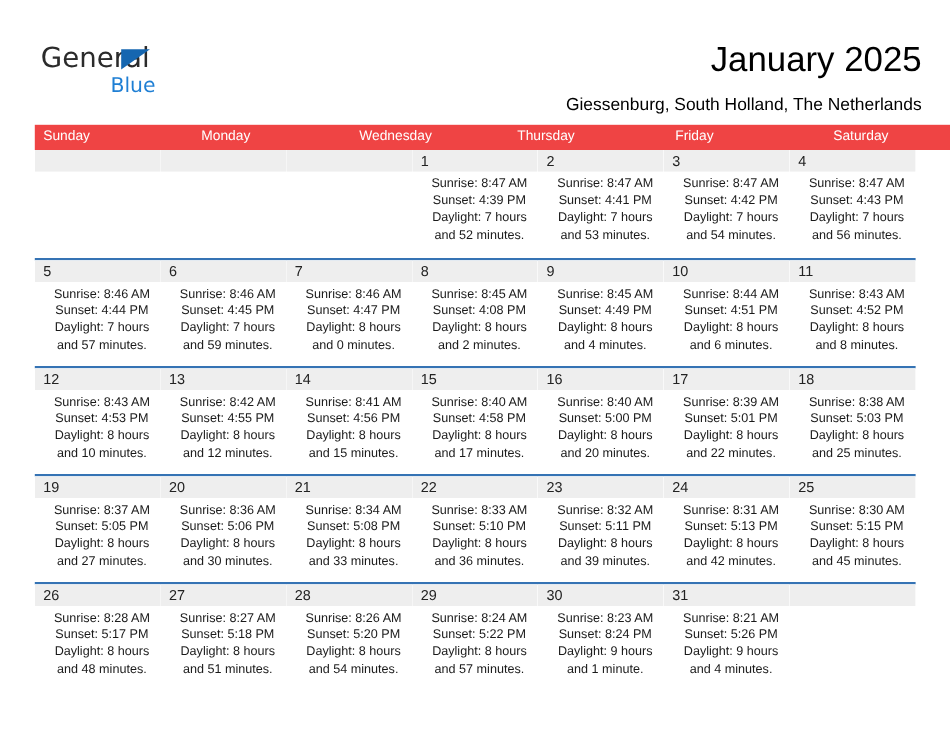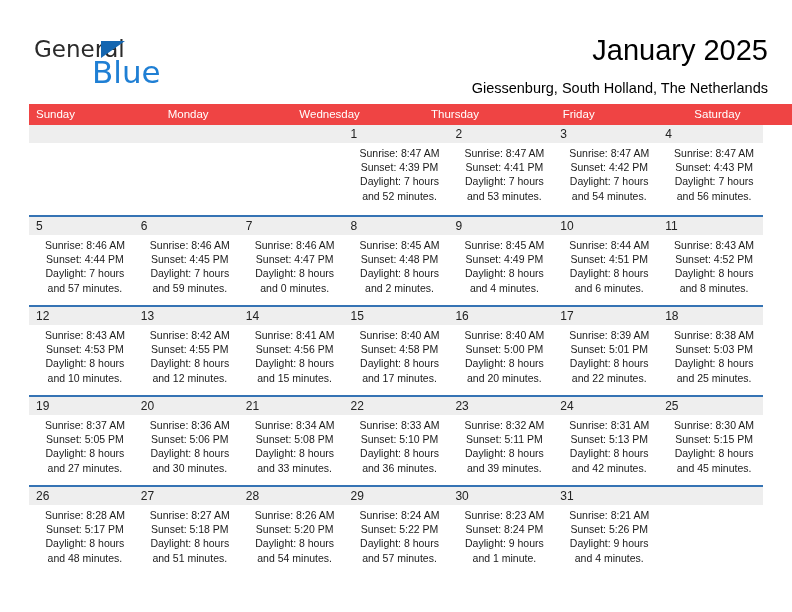--- a/index.html
+++ b/index.html
@@ -54,21 +54,21 @@
     top: 5px;
     width: 0;
     height: 0;
     border-left: 24px solid #1566b0;
     border-bottom: 17px solid transparent;
   }
   .logo-blue {
     position: absolute;
     left: 58px;
     top: 23px;
-    font-size: 31px;
+    font-size: 17px;
     color: #1f7fd4;
     font-family: "DejaVu Sans", sans-serif;
     font-weight: 400;
     line-height: 26px;
   }
 
   .title {
     position: absolute;
     right: 36px;
     top: 33px;
@@ -257,21 +257,21 @@
               <div class="day-line">Sunrise: 8:46 AM</div>
               <div class="day-line">Sunset: 4:47 PM</div>
               <div class="day-line">Daylight: 8 hours</div>
               <div class="day-line">and 0 minutes.</div>
             </div>
           </div>
           <div class="day">
             <div class="day-numberband">8</div>
             <div class="day-lines">
               <div class="day-line">Sunrise: 8:45 AM</div>
-              <div class="day-line">Sunset: 4:48 PM</div>
+              <div class="day-line">Sunset: 4:08 PM</div>
               <div class="day-line">Daylight: 8 hours</div>
               <div class="day-line">and 2 minutes.</div>
             </div>
           </div>
           <div class="day">
             <div class="day-numberband">9</div>
             <div class="day-lines">
               <div class="day-line">Sunrise: 8:45 AM</div>
               <div class="day-line">Sunset: 4:49 PM</div>
               <div class="day-line">Daylight: 8 hours</div>

